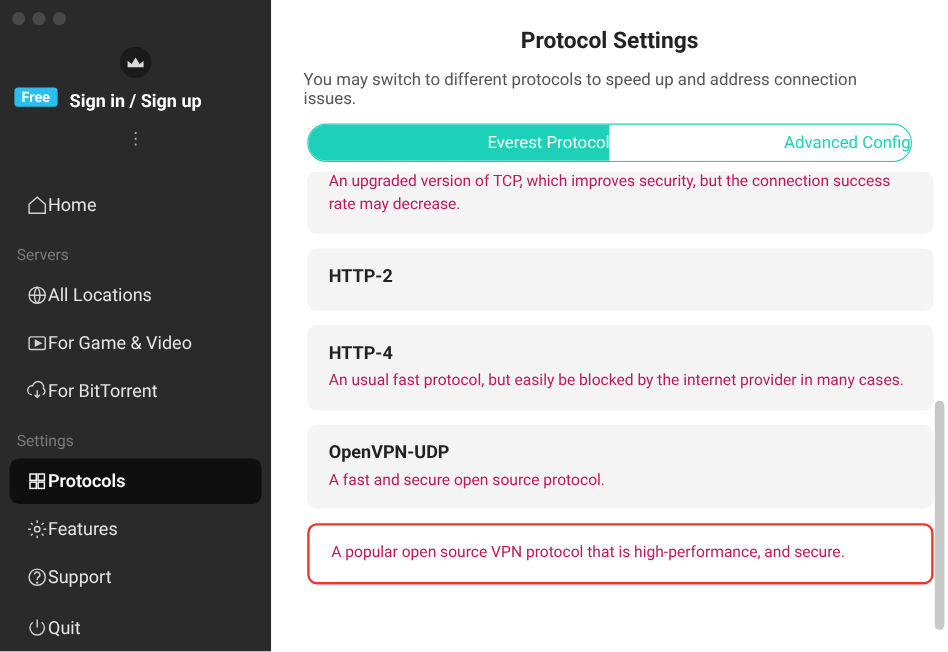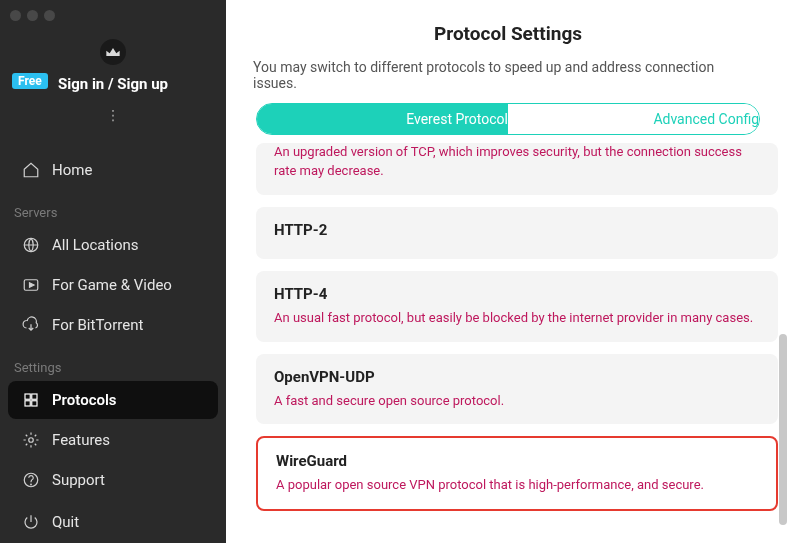--- a/index.html
+++ b/index.html
@@ -11,21 +11,21 @@
     .titlebar { display: flex; gap: 6px; padding: 10px; }
     .dot { width: 11px; height: 11px; border-radius: 50%; background: #484848; }
     .user-row { display: flex; align-items: center; padding: 8px 14px 4px 14px; gap: 10px; position: relative; flex-direction: column; }
     .avatar { width: 26px; height: 26px; border-radius: 50%; background: #1a1a1a; display: flex; align-items: center; justify-content: center; }
     .avatar svg { width: 16px; height: 12px; fill: #d9d9d9; }
     .signin { font-weight: 700; font-size: 15px; color: #fff; flex: 1; }
     .more { color: #aaa; font-size: 14px; padding: 4px; }
     .badge { position: absolute; left: 12px; top: 42px; background: #2bbff0; color: #fff; font-size: 12px; font-weight: 700; padding: 1px 6px; border-radius: 3px; }
 
     .section-label { color: #7a7a7a; font-size: 13px; padding: 14px 14px 4px 14px; }
-    .nav-item { display: flex; align-items: center; gap: 12px; padding: 10px 14px; margin: 2px 8px; border-radius: 8px; font-size: 15px; color: #e5e5e5; cursor: pointer; }
+    .nav-item { display: flex; align-items: center; padding: 10px 14px; margin: 2px 8px; border-radius: 8px; font-size: 15px; color: #e5e5e5; cursor: pointer; }
     .nav-item.active { background: #0f0f0f; color: #fff; font-weight: 600; }
     .nav-item .ico { width: 18px; height: 18px; display: flex; align-items: center; justify-content: center; flex-shrink: 0; }
     .nav-item .ico svg { width: 18px; height: 18px; stroke: #d0d0d0; fill: none; stroke-width: 1.6; }
     .nav-item.active .ico svg { stroke: #fff; }
 
     .sidebar-top { margin-top: 18px; }
     .sidebar-bottom { margin-top: auto; padding-bottom: 12px; }
 
     
     .main { flex: 1; background: #fff; display: flex; flex-direction: column; position: relative; }
@@ -175,21 +175,20 @@
       </div>
       <div class="card">
         <div class="card-title">HTTP-4</div>
         <div class="card-desc">An usual fast protocol, but easily be blocked by the internet provider in many cases.</div>
       </div>
       <div class="card">
         <div class="card-title">OpenVPN-UDP</div>
         <div class="card-desc">A fast and secure open source protocol.</div>
       </div>
       <div class="card highlighted">
-        <div class="card-title">WireGuard</div>
         <div class="card-desc">A popular open source VPN protocol that is high-performance, and secure.</div>
       </div>
     </div>
 
     <div class="scroll-track">
       <div class="scroll-thumb"></div>
     </div>
   </div>
 </div>
 

